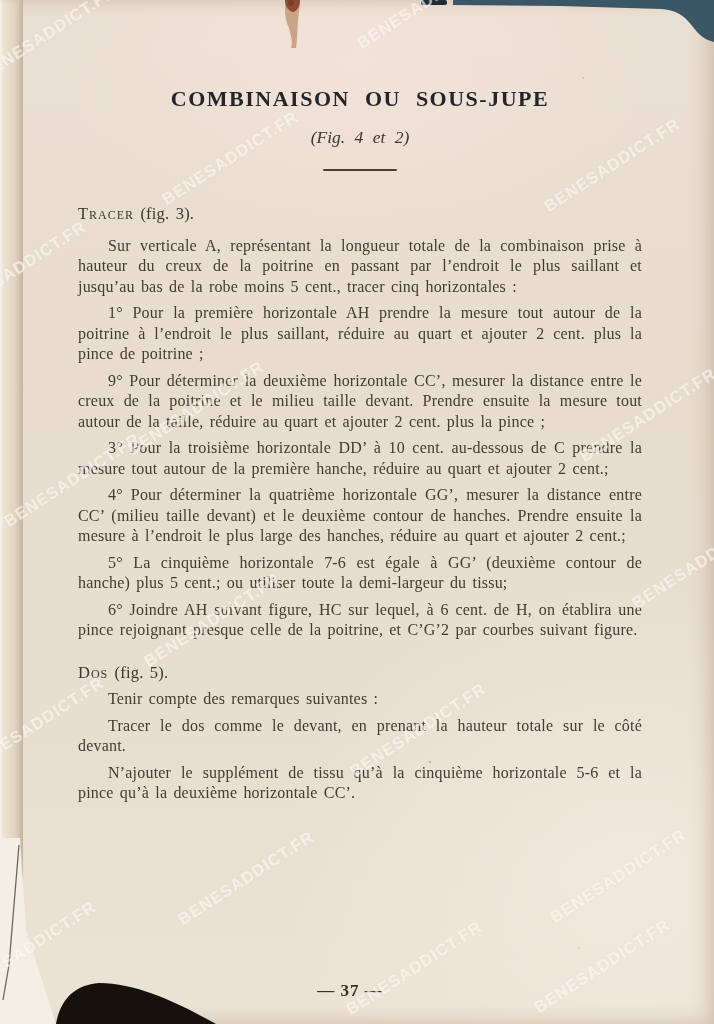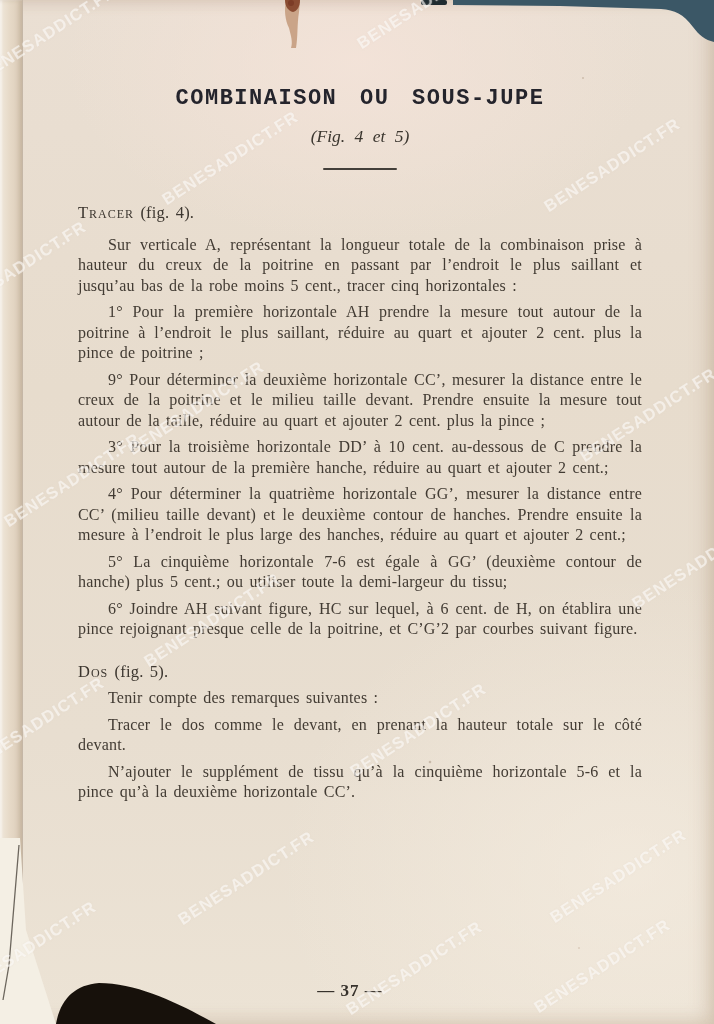--- a/index.html
+++ b/index.html
@@ -26,21 +26,21 @@
     border-right:1px solid rgba(125,103,82,.38);
     box-shadow: inset -3px 0 4px rgba(140,115,90,.25), inset 2px 0 2px rgba(255,255,255,.5);
   }
   .decor{position:absolute;inset:0;pointer-events:none;}
   .content{
     position:absolute;left:78px;top:0;width:564px;z-index:2;
     color:#423b33;
   }
   .title{
     margin:86px 0 0;text-align:center;
-    font-family:Liberation Mono, monospace;font-weight:700;
+    font-family:Liberation Serif, serif;font-weight:700;
     font-size:22px;letter-spacing:1.5px;word-spacing:8px;color:#24242c;
   }
   .subtitle{
     margin:15px 0 0;text-align:center;font-style:italic;
     font-size:17.5px;word-spacing:5px;color:#3b362f;
   }
   .rule{width:74px;height:2px;background:#433f3a;margin:21px auto 0;border-radius:1px;}
   .body-text{font-size:16px;line-height:20.5px;text-align:justify;word-spacing:2px;letter-spacing:.2px;}
   .section-head{margin:33px 0 0;font-size:16.5px;color:#3c362f;}
   .section-head .sec-name{font-variant:small-caps;letter-spacing:1px;}
@@ -78,25 +78,25 @@
     <path d="M453,0 L714,0 L714,42 C705,40 699,35 693,27 C683,14 675,10 661,9 L560,6 L453,5 Z" fill="#3b5766"></path>
     <rect x="421" y="0" width="26" height="5" rx="2" fill="#1f2b31"></rect>
 
     <path d="M286,0 C284,10 285,20 289,28 C291,36 293,42 291,48 L296,48 C298,37 297,24 299,12 L300,0 Z" fill="#c59d80" opacity=".9"></path>
     <path d="M285,0 L300,0 C300,7 297,11 293,12 C288,11 285,6 285,0 Z" fill="#8a4c32"></path>
     <circle cx="291" cy="3" r="3" fill="#7c3c26"></circle>
   </svg>
 
   <div class="content">
     <div class="title">COMBINAISON OU SOUS-JUPE</div>
-    <div class="subtitle">(Fig. 4 et 5)</div>
+    <div class="subtitle">(Fig. 4 et 2)</div>
     <div class="rule"></div>
 
     <div class="body-text">
-      <div class="section-head"><span class="sec-name">Tracer</span> <span>(fig. 4).</span></div>
+      <div class="section-head"><span class="sec-name">Tracer</span> <span>(fig. 3).</span></div>
 
       <p class="first">Sur verticale A, représentant la longueur totale de la combinaison prise à hauteur du creux de la poitrine en passant par l’endroit le plus saillant et jusqu’au bas de la robe moins 5 cent., tracer cinq horizontales :</p>
       <p>1° Pour la première horizontale AH prendre la mesure tout autour de la poitrine à l’endroit le plus saillant, réduire au quart et ajouter 2 cent. plus la pince de poitrine ;</p>
       <p>9° Pour déterminer la deuxième horizontale CC’, mesurer la distance entre le creux de la poitrine et le milieu taille devant. Prendre ensuite la mesure tout autour de la taille, réduire au quart et ajouter 2 cent. plus la pince ;</p>
       <p>3° Pour la troisième horizontale DD’ à 10 cent. au-dessous de C prendre la mesure tout autour de la première hanche, réduire au quart et ajouter 2 cent.;</p>
       <p>4° Pour déterminer la quatrième horizontale GG’, mesurer la distance entre CC’ (milieu taille devant) et le deuxième contour de hanches. Prendre ensuite la mesure à l’endroit le plus large des hanches, réduire au quart et ajouter 2 cent.;</p>
       <p>5° La cinquième horizontale 7-6 est égale à GG’ (deuxième contour de hanche) plus 5 cent.; ou utiliser toute la demi-largeur du tissu;</p>
       <p>6° Joindre AH suivant figure, HC sur lequel, à 6 cent. de H, on établira une pince rejoignant presque celle de la poitrine, et C’G’2 par courbes suivant figure.</p>
 
       <div class="section-head dos"><span class="sec-name">Dos</span> <span>(fig. 5).</span></div>

